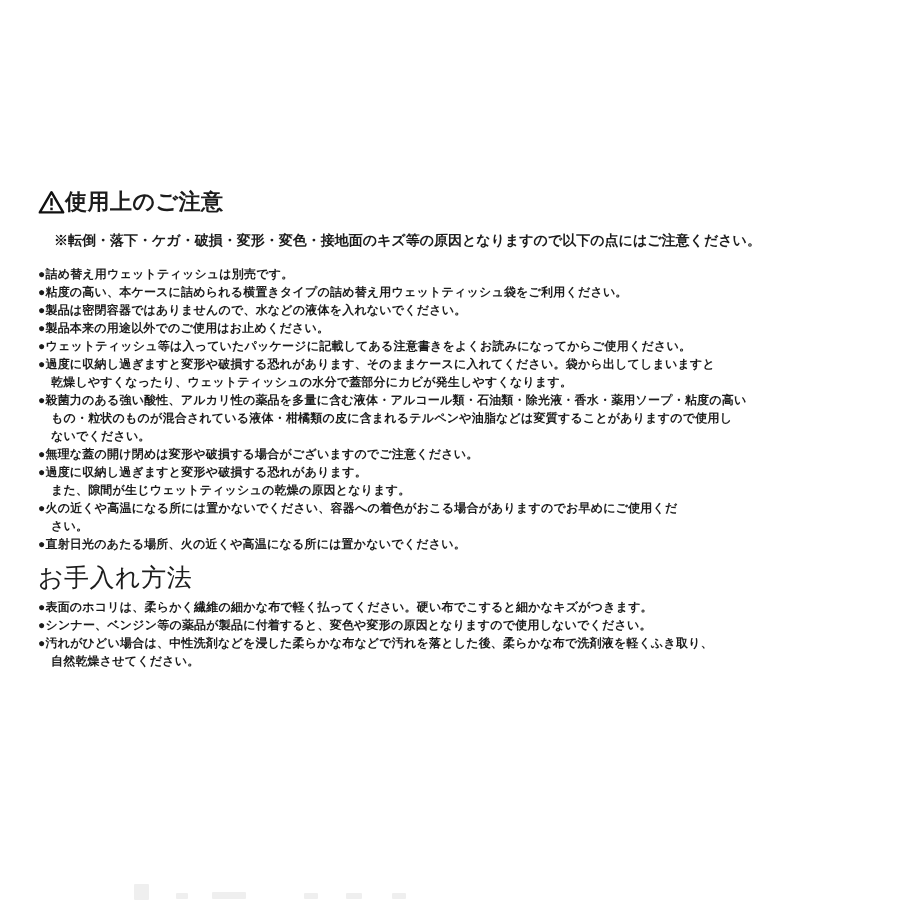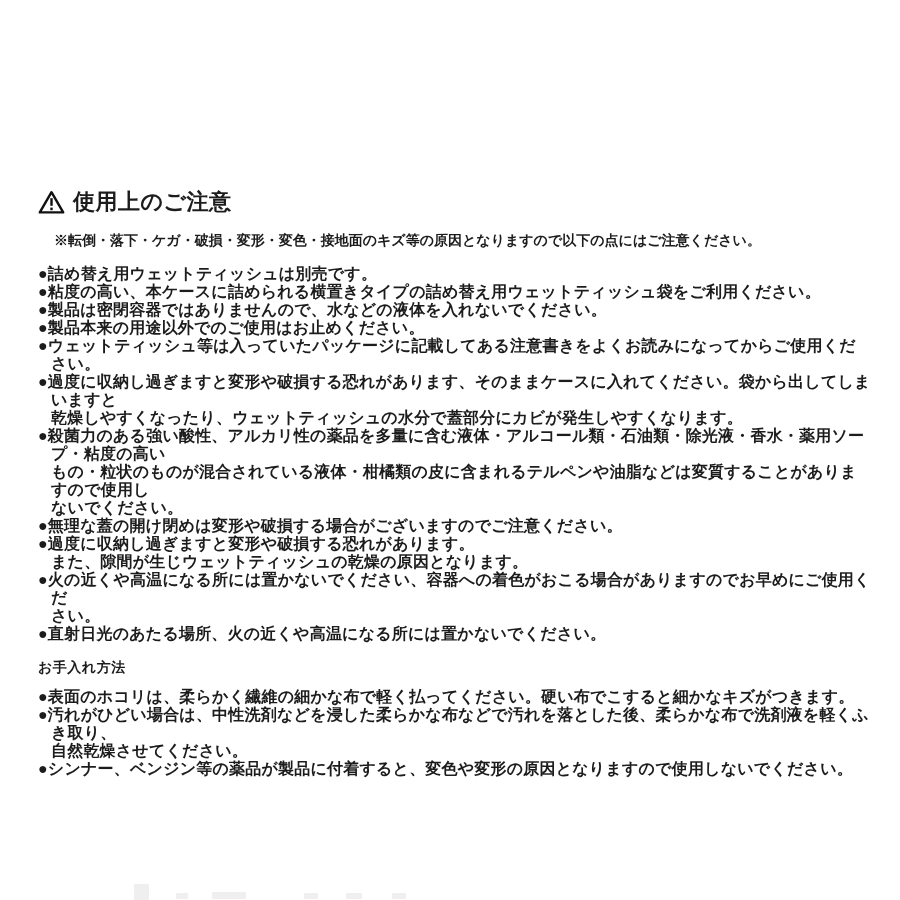--- a/index.html
+++ b/index.html
@@ -17,51 +17,51 @@
   }
   .doc {
     position: absolute;
     left: 38px;
     top: 189px;
     width: 834px;
   }
   .section-title {
     display: flex;
     align-items: center;
-    gap: 8px;
+    gap: 0;
     font-size: 22px;
     font-weight: bold;
     line-height: 26px;
     margin: 0 0 6px 0;
     letter-spacing: 0.5px;
   }
   .section-title .warn-icon {
     display: inline-flex;
     flex: 0 0 auto;
   }
   .care-title {
-    font-size: 14px;
-    font-weight: bold;
+    font-size: 25px;
+    font-weight: normal;
     line-height: 25px;
     margin: 12px 0 8px 0;
     letter-spacing: 0.5px;
   }
   .note-line {
     font-size: 14px;
     font-weight: bold;
     line-height: 18px;
     margin: 16px;
   }
   ul.item-list {
     list-style: none;
     margin: 0;
     padding: 0;
   }
   ul.item-list li {
-    font-size: 16px;
+    font-size: 12px;
     font-weight: bold;
     line-height: 18px;
     white-space: pre-line;
     padding-left: 13px;
     text-indent: -13px;
     letter-spacing: 0.2px;
   }
   .fragment {
     position: absolute;
     top: 884px;
@@ -117,23 +117,23 @@
       <li>●火の近くや高温になる所には置かないでください、容器への着色がおこる場合がありますのでお早めにご使用くだ
 さい。</li>
       <li>●直射日光のあたる場所、火の近くや高温になる所には置かないでください。</li>
     </ul>
   </section>
 
   <section>
     <h2 class="care-title">お手入れ方法</h2>
     <ul class="item-list">
       <li>●表面のホコリは、柔らかく繊維の細かな布で軽く払ってください。硬い布でこすると細かなキズがつきます。</li>
+      <li>●シンナー、ベンジン等の薬品が製品に付着すると、変色や変形の原因となりますので使用しないでください。</li>
       <li>●汚れがひどい場合は、中性洗剤などを浸した柔らかな布などで汚れを落とした後、柔らかな布で洗剤液を軽くふき取り、
 自然乾燥させてください。</li>
-      <li>●シンナー、ベンジン等の薬品が製品に付着すると、変色や変形の原因となりますので使用しないでください。</li>
     </ul>
   </section>
 
 </div>
 
 <div class="fragment">
   <span class="frag-block fb1"></span>
   <span class="frag-block fb2"></span>
   <span class="frag-block fb3"></span>
   <span class="frag-block fb4"></span>

